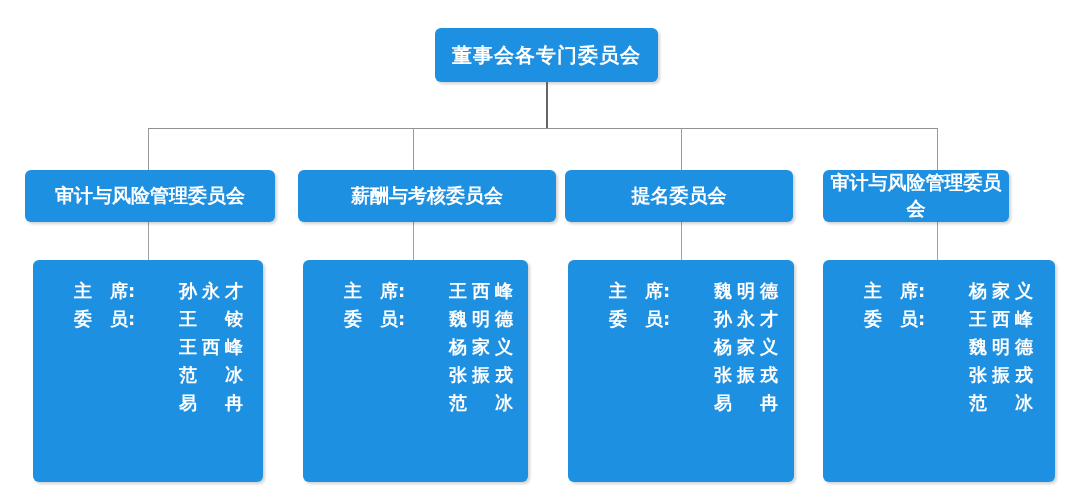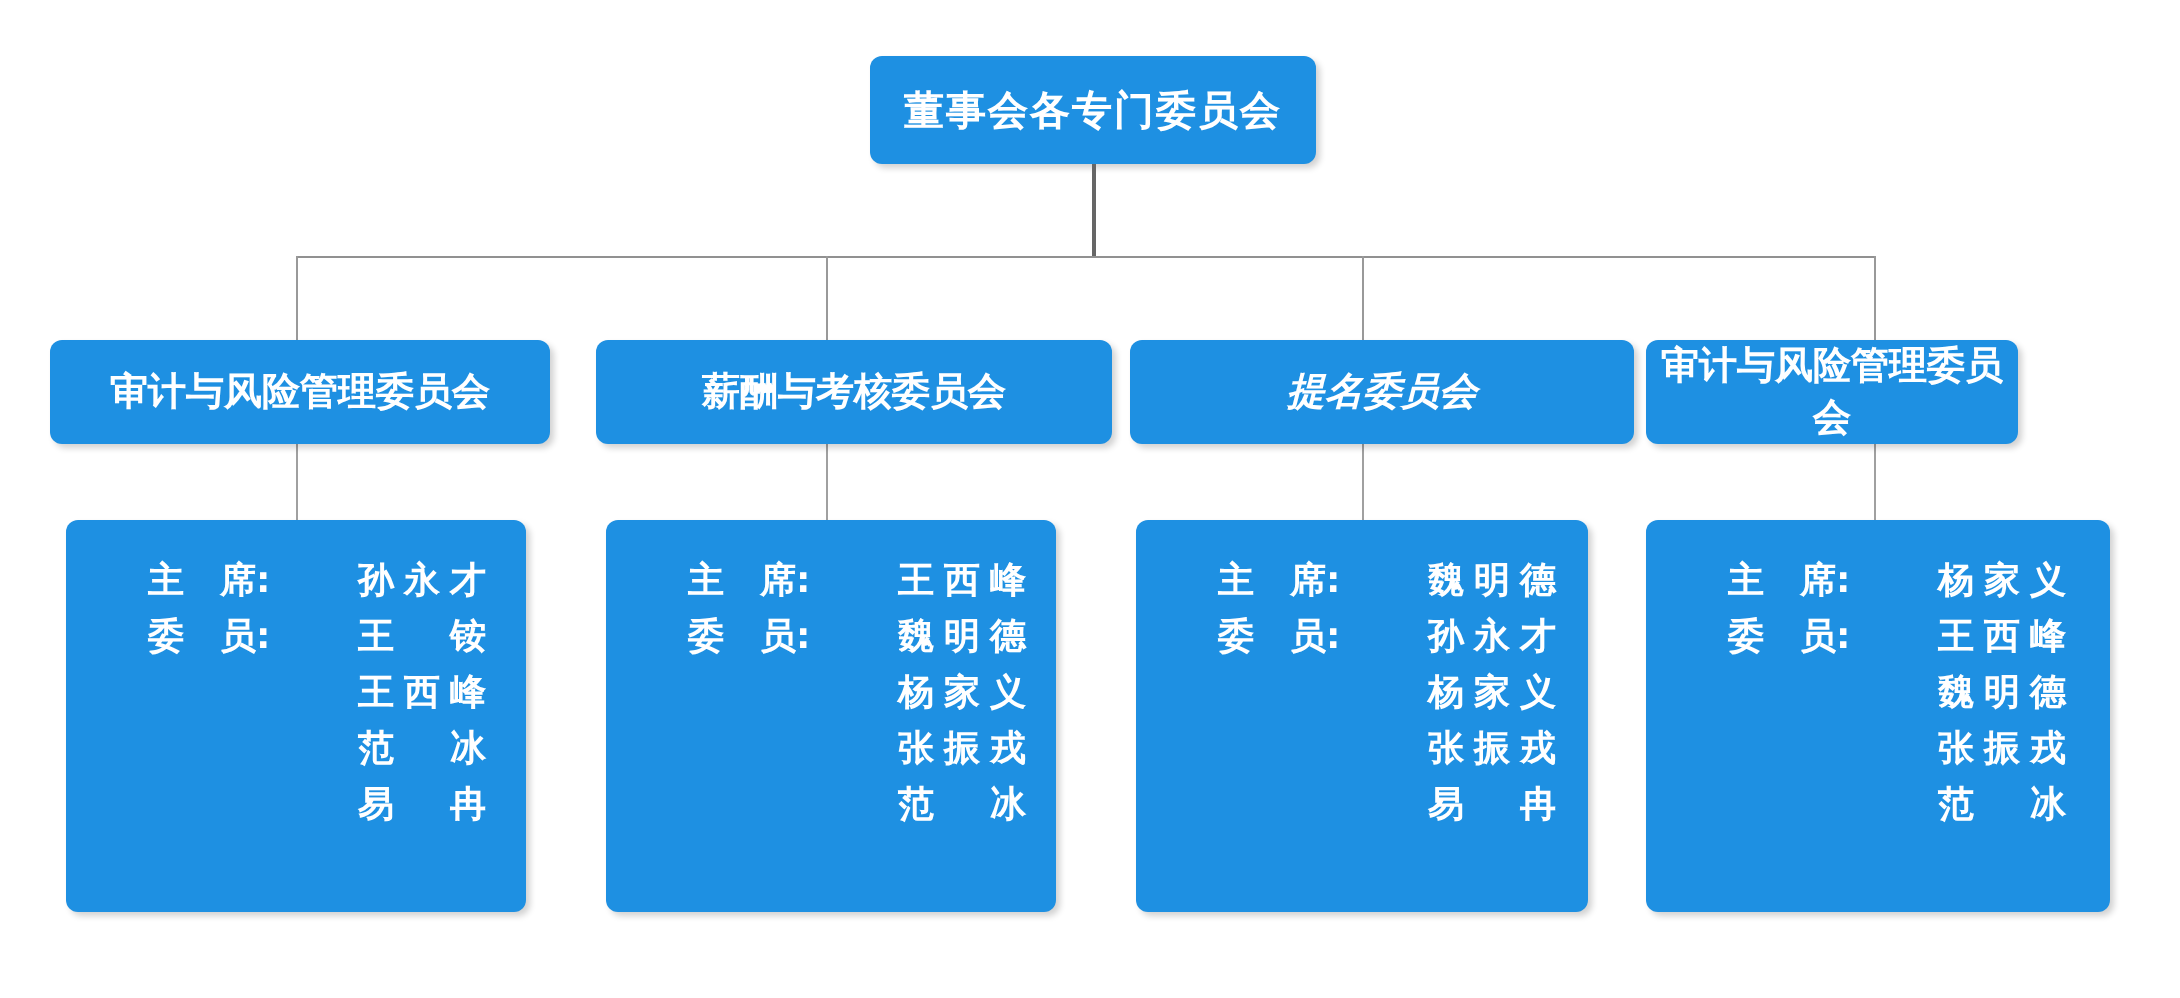--- a/index.html
+++ b/index.html
@@ -26,24 +26,24 @@
     justify-content: center;
     text-align: center;
   }
   .root-box {
     left: 435px; top: 28px; width: 223px; height: 54px;
     font-size: 20px; letter-spacing: 1px;
   }
   .committee-box { top: 170px; height: 52px; font-size: 19px; }
   .cb-1 { left: 25px;  width: 250px; }
   .cb-2 { left: 298px; width: 258px; }
-  .cb-3 { left: 565px; width: 252px; font-style: italic; }
+  .cb-3 { left: 565px; width: 228px; }
   .cb-4 { left: 823px; width: 186px; }
 
-  .detail-box { top: 260px; height: 196px; padding: 17px 10px 0 41px; font-size: 18px; }
+  .detail-box { top: 260px; height: 222px; padding: 17px 10px 0 41px; font-size: 18px; }
   .db-1 { left: 33px;  width: 230px; }
   .db-2 { left: 303px; width: 225px; }
   .db-3 { left: 568px; width: 226px; }
   .db-4 { left: 823px; width: 232px; }
 
   .row { display: flex; line-height: 28px; white-space: nowrap; }
   .lbl { display: inline-block; width: 71px; margin-right: 8px; letter-spacing: 0; flex: none; }
   .nm  { display: inline-block; letter-spacing: 5px; margin-left: 26px; }
 
   .line { position: absolute; background: #999999; }

